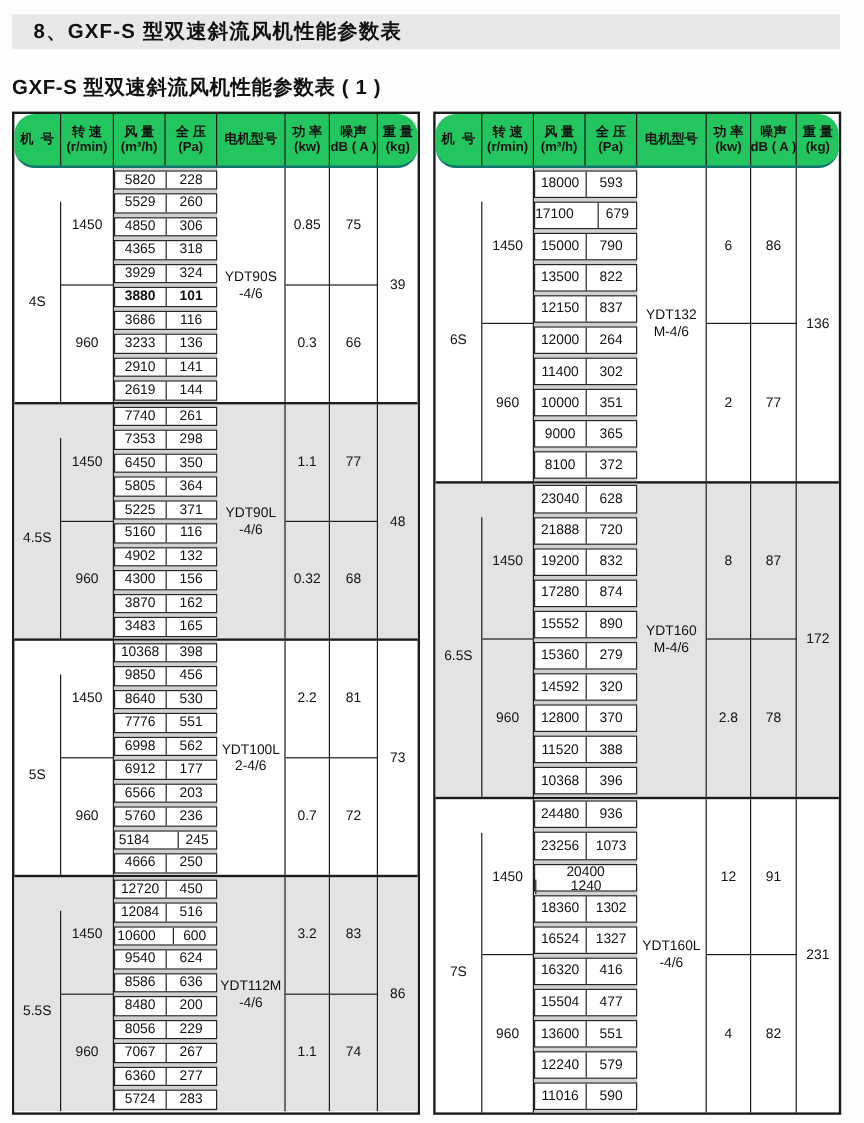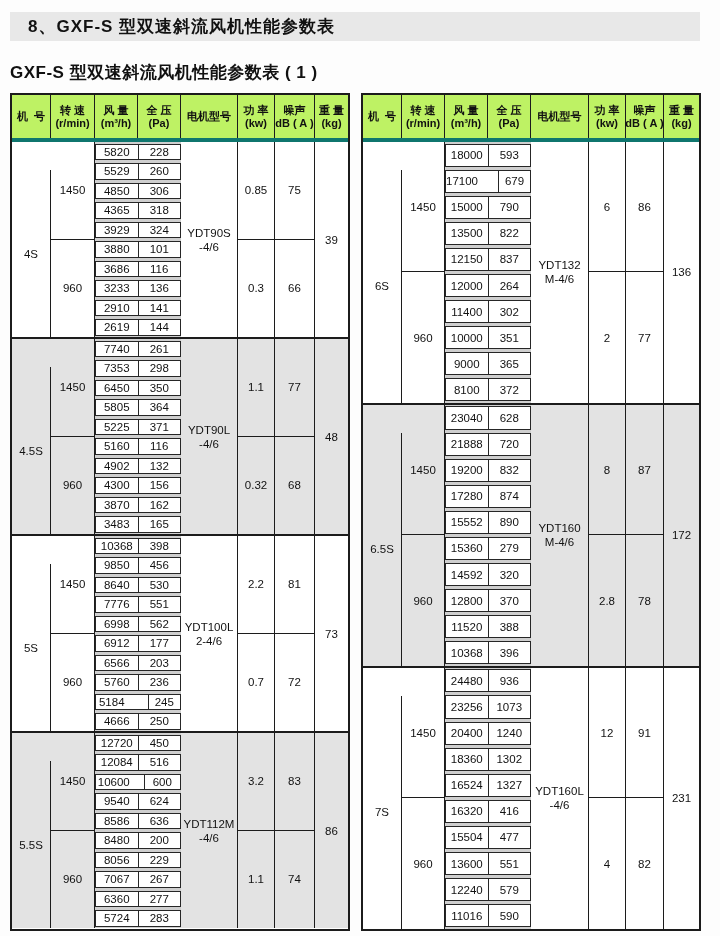--- a/index.html
+++ b/index.html
@@ -20,21 +20,21 @@
   }
 
   .tables { display:flex; gap:11px; margin-top:9px; }
 
   .ftable { border:2px solid #1c1c1c; background:#fff; box-sizing:border-box; }
   .ftable.left  { width:340px; --cols:39px 44px 43px 43px 57px 37px 40px 1fr; --rh:19.5px; }
   .ftable.right { width:340px; --cols:39px 43px 43px 43px 58px 37px 38px 1fr; --rh:26.1px; }
 
   .hdr {
     display:grid; grid-template-columns:var(--cols); height:43px;
-    border-bottom:4px solid #0f766e; background:#bef264;
+    border-bottom:2px solid #0f766e; background:#22c55e;border-radius:17px;
   }
   .hcell {
     display:flex; flex-direction:column; align-items:center; justify-content:center;
     border-right:1px solid #1c1c1c; font-weight:bold; font-size:11px;
     line-height:13px; text-align:center; white-space:pre;
   }
   .hcell:last-child { border-right:none; }
 
   .blk { display:grid; grid-template-columns:var(--cols); grid-template-rows:repeat(10,var(--rh)); }
   .blk + .blk { border-top:2px solid #1c1c1c; }
@@ -95,21 +95,21 @@
             <div class="pv">4365</div>
             <div class="pv pr">318</div>
           </div>
           <div class="pair" style="grid-row: 5;">
             <div class="pv">3929</div>
             <div class="pv pr">324</div>
           </div>
           <div class="cellc c6 sep gsep" style="grid-row: 1 / span 5;">0.85</div>
           <div class="cellc c7 sep gsep" style="grid-row: 1 / span 5;">75</div>
           <div class="cellc c2 sep" style="grid-row: 6 / span 5;">960</div>
-          <div class="pair" style="grid-row: 6;">
+          <div class="pair" style="grid-row: 6; font-weight: bold;">
             <div class="pv">3880</div>
             <div class="pv pr">101</div>
           </div>
           <div class="pair" style="grid-row: 7;">
             <div class="pv">3686</div>
             <div class="pv pr">116</div>
           </div>
           <div class="pair" style="grid-row: 8;">
             <div class="pv">3233</div>
             <div class="pv pr">136</div>
@@ -422,21 +422,21 @@
           <div class="cellc c1 sep span10">7S</div>
           <div class="cellc c2 sep gsep" style="grid-row: 1 / span 5;">1450</div>
           <div class="pair" style="grid-row: 1;">
             <div class="pv">24480</div>
             <div class="pv pr">936</div>
           </div>
           <div class="pair" style="grid-row: 2;">
             <div class="pv">23256</div>
             <div class="pv pr">1073</div>
           </div>
-          <div class="pair" style="grid-row: 3;">
+          <div class="pair" style="grid-row: 3; flex-direction: column;">
             <div class="pv">20400</div>
             <div class="pv pr">1240</div>
           </div>
           <div class="pair" style="grid-row: 4;">
             <div class="pv">18360</div>
             <div class="pv pr">1302</div>
           </div>
           <div class="pair" style="grid-row: 5;">
             <div class="pv">16524</div>
             <div class="pv pr">1327</div>

